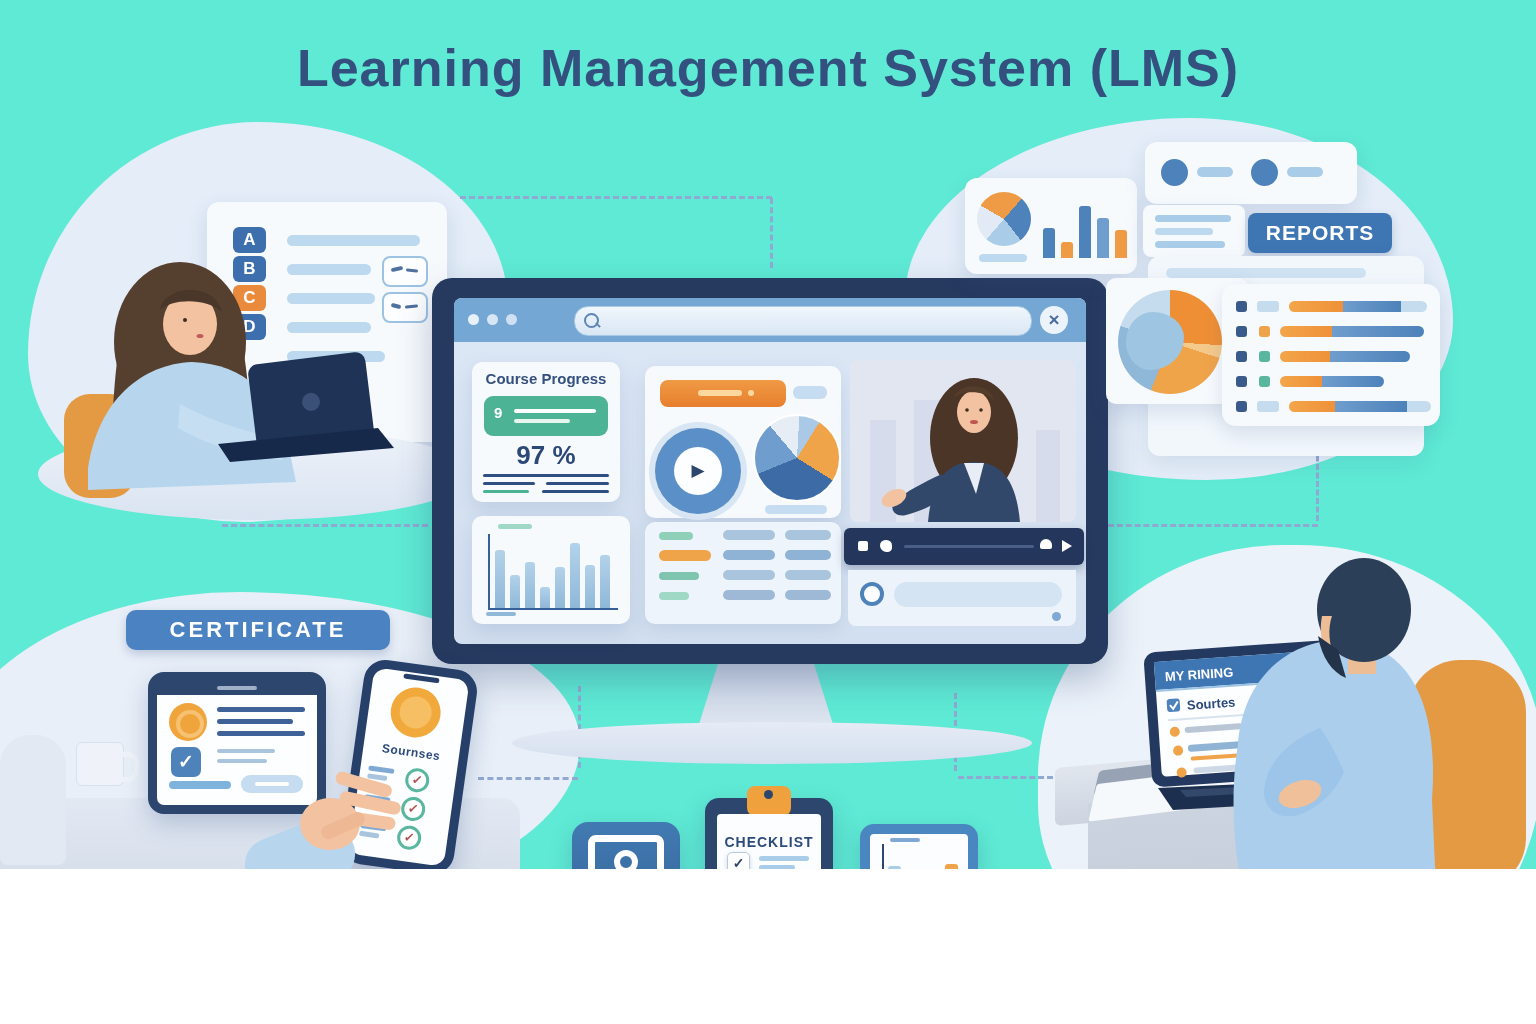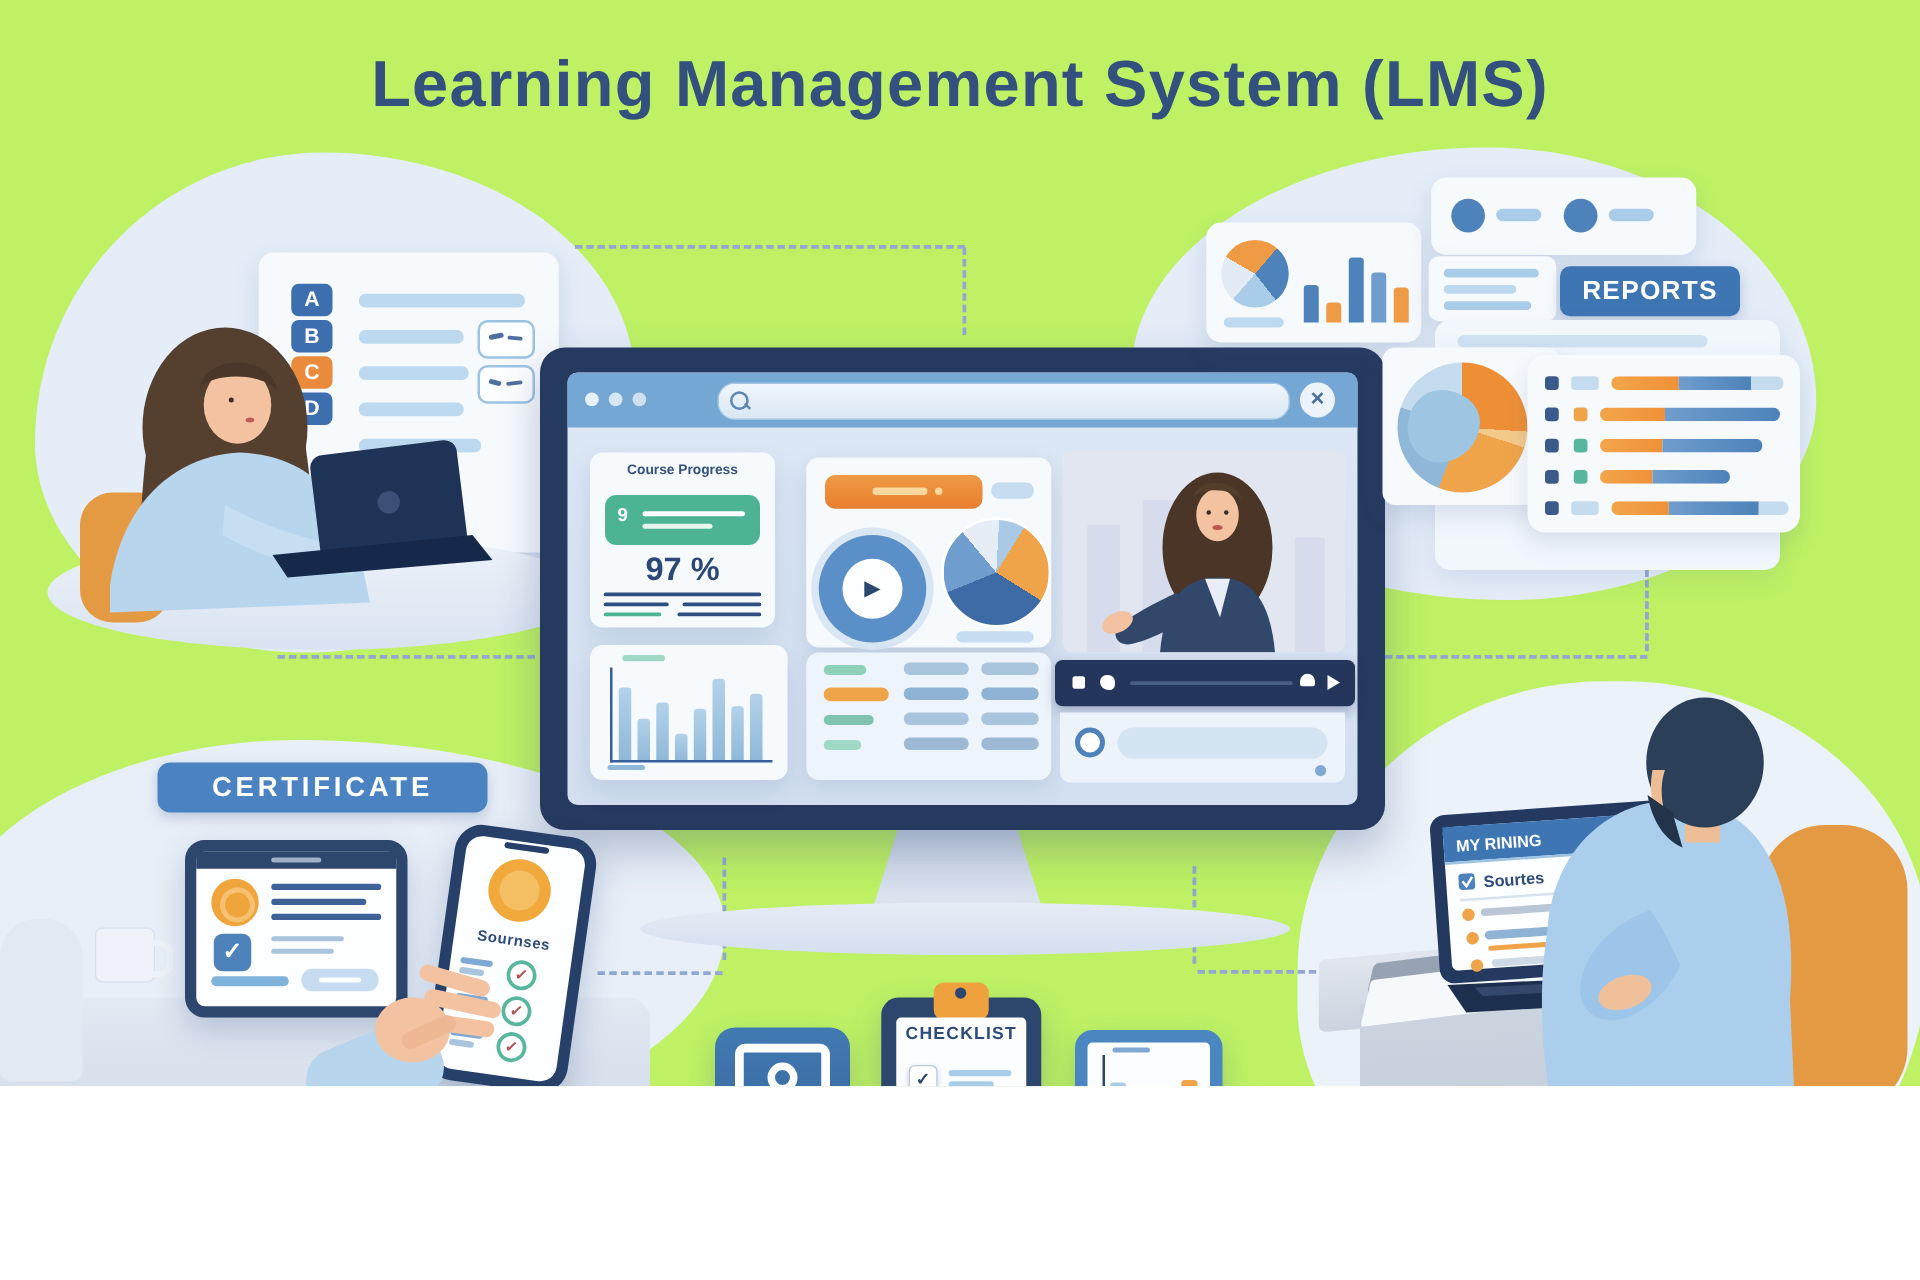--- a/index.html
+++ b/index.html
@@ -1,16 +1,16 @@
 <!DOCTYPE html>
 <html><head>
 <meta charset="utf-8">
 <style>
   html,body{margin:0;padding:0;background:#fff;font-family:"Liberation Sans",sans-serif;}
-  .canvas{position:relative;width:1536px;height:869px;background:#bef264;overflow:hidden;}
+  .canvas{position:relative;width:1536px;height:869px;background:#5eead4;overflow:hidden;}
   .c{position:absolute;}
   .card{position:absolute;background:#f7fafd;border-radius:12px;box-shadow:0 8px 20px rgba(70,100,150,.16);}
   .ln{position:absolute;border-radius:6px;background:#bcd9ef;}
   .dashv{position:absolute;border-left:3px dashed #90a8d2;}
   .dashh{position:absolute;border-top:3px dashed #90a8d2;}
   .blob{position:absolute;background:#e4edf8;}
   .ttl{color:#33507e;font-weight:bold;}
   .mag{position:absolute;width:11px;height:11px;border:2px solid #5d86b4;border-radius:50%;}
   .mag:after{content:"";position:absolute;left:9px;top:9px;width:6px;height:2px;background:#5d86b4;transform:rotate(45deg);}
   svg{display:block;}
@@ -92,21 +92,21 @@
     <div class="c" style="left:14px;top:16px;width:11px;height:11px;border-radius:50%;background:#e8f1f9;"></div>
     <div class="c" style="left:33px;top:16px;width:11px;height:11px;border-radius:50%;background:#d7e6f4;"></div>
     <div class="c" style="left:52px;top:16px;width:11px;height:11px;border-radius:50%;background:#cfe0f1;"></div>
     <div class="c" style="left:120px;top:8px;width:456px;height:28px;border-radius:14px;background:linear-gradient(#f0f6fc,#d9e7f4);border:1px solid #a9c8e4;">
       <span class="mag" style="left:9px;top:6px;"></span>
     </div>
     <div class="c" style="left:586px;top:8px;width:28px;height:28px;border-radius:50%;background:#edf3fa;color:#4a6f9e;font-size:19px;font-weight:bold;text-align:center;line-height:27px;">×</div>
   </div>
 
   <div class="card" style="left:472px;top:362px;width:148px;height:140px;border-radius:10px;">
-    <div class="c ttl" style="left:0;top:8px;width:148px;text-align:center;font-size:11px;">Course Progress</div>
+    <div class="c ttl" style="left:0;top:8px;width:148px;text-align:center;font-size:15px;">Course Progress</div>
     <div class="c" style="left:12px;top:34px;width:124px;height:40px;border-radius:9px;background:#4cb394;">
       <span class="c" style="left:10px;top:8px;color:#fff;font-weight:bold;font-size:15px;">9</span>
       <div class="ln" style="left:30px;top:13px;width:82px;height:4px;background:#ffffff;"></div>
       <div class="ln" style="left:30px;top:23px;width:56px;height:4px;background:#e8f6f0;"></div>
     </div>
     <div class="c ttl" style="left:0;top:78px;width:148px;text-align:center;font-size:26px;color:#2b4877;">97 %</div>
     <div class="ln" style="left:11px;top:112px;width:126px;height:3px;background:#2f4f82;"></div>
     <div class="ln" style="left:11px;top:120px;width:52px;height:3px;background:#2f4f82;"></div>
     <div class="ln" style="left:74px;top:120px;width:63px;height:3px;background:#2f4f82;"></div>
     <div class="ln" style="left:11px;top:128px;width:46px;height:3px;background:#4cb394;"></div>
@@ -341,21 +341,21 @@
     <div class="c" style="left:42px;top:28px;width:12px;height:12px;border:6px solid #fff;border-radius:50%;"></div>
     <div class="c" style="left:49px;top:69px;width:10px;height:10px;background:#fff;"></div>
     <div class="c" style="left:37px;top:79px;width:34px;height:7px;border-radius:4px;background:#fff;"></div>
   </div>
 
   <div class="c" style="left:705px;top:798px;width:128px;height:160px;border-radius:14px;background:#2c466e;box-shadow:0 12px 26px rgba(50,80,130,.3);">
     <div class="c" style="left:42px;top:-12px;width:44px;height:30px;border-radius:8px;background:#efa13e;">
       <div class="c" style="left:17px;top:4px;width:9px;height:9px;border-radius:50%;background:#2c466e;"></div>
     </div>
     <div class="c" style="left:12px;top:16px;width:104px;height:132px;border-radius:4px;background:#fbfdff;">
-      <div class="c ttl" style="left:0;top:4px;width:104px;text-align:center;font-size:14px;letter-spacing:1px;color:#2c4a7c;">CHECKLIST</div>
+      <div class="c ttl" style="left:0;top:20px;width:104px;text-align:center;font-size:14px;letter-spacing:1px;color:#2c4a7c;">CHECKLIST</div>
       <div class="c" style="left:10px;top:38px;width:88px;height:90px;">
           <div style="position: absolute; left: 0px; top: 0px; width: 21px; height: 21px; border-radius: 5px; background: rgb(255, 255, 255); border: 1.5px solid rgb(185, 202, 221); box-shadow: rgba(70, 100, 150, 0.25) 0px 2px 4px; text-align: center; color: rgb(44, 70, 110); font: bold 14px / 21px &quot;Liberation Sans&quot;, sans-serif;">✓</div>
           <div style="position: absolute; left: 32px; top: 4px; width: 50px; height: 5px; border-radius: 3px; background: rgb(169, 205, 232);"></div>
           <div style="position: absolute; left: 32px; top: 13px; width: 36px; height: 5px; border-radius: 3px; background: rgb(169, 205, 232);"></div>
           <div style="position: absolute; left: 0px; top: 31px; width: 21px; height: 21px; border-radius: 5px; background: rgb(255, 255, 255); border: 1.5px solid rgb(185, 202, 221); box-shadow: rgba(70, 100, 150, 0.25) 0px 2px 4px; text-align: center; color: rgb(44, 70, 110); font: bold 14px / 21px &quot;Liberation Sans&quot;, sans-serif;">✓</div>
           <div style="position: absolute; left: 32px; top: 35px; width: 58px; height: 5px; border-radius: 3px; background: rgb(169, 205, 232);"></div>
           <div style="position: absolute; left: 32px; top: 44px; width: 56px; height: 5px; border-radius: 3px; background: rgb(169, 205, 232);"></div>
           <div style="position: absolute; left: 0px; top: 62px; width: 21px; height: 21px; border-radius: 5px; background: rgb(255, 255, 255); border: 1.5px solid rgb(185, 202, 221); box-shadow: rgba(70, 100, 150, 0.25) 0px 2px 4px; text-align: center; color: rgb(44, 70, 110); font: bold 14px / 21px &quot;Liberation Sans&quot;, sans-serif;">✓</div>
           <div style="position: absolute; left: 32px; top: 66px; width: 58px; height: 5px; border-radius: 3px; background: rgb(169, 205, 232);"></div>
           <div style="position: absolute; left: 32px; top: 75px; width: 46px; height: 5px; border-radius: 3px; background: rgb(169, 205, 232);"></div>

